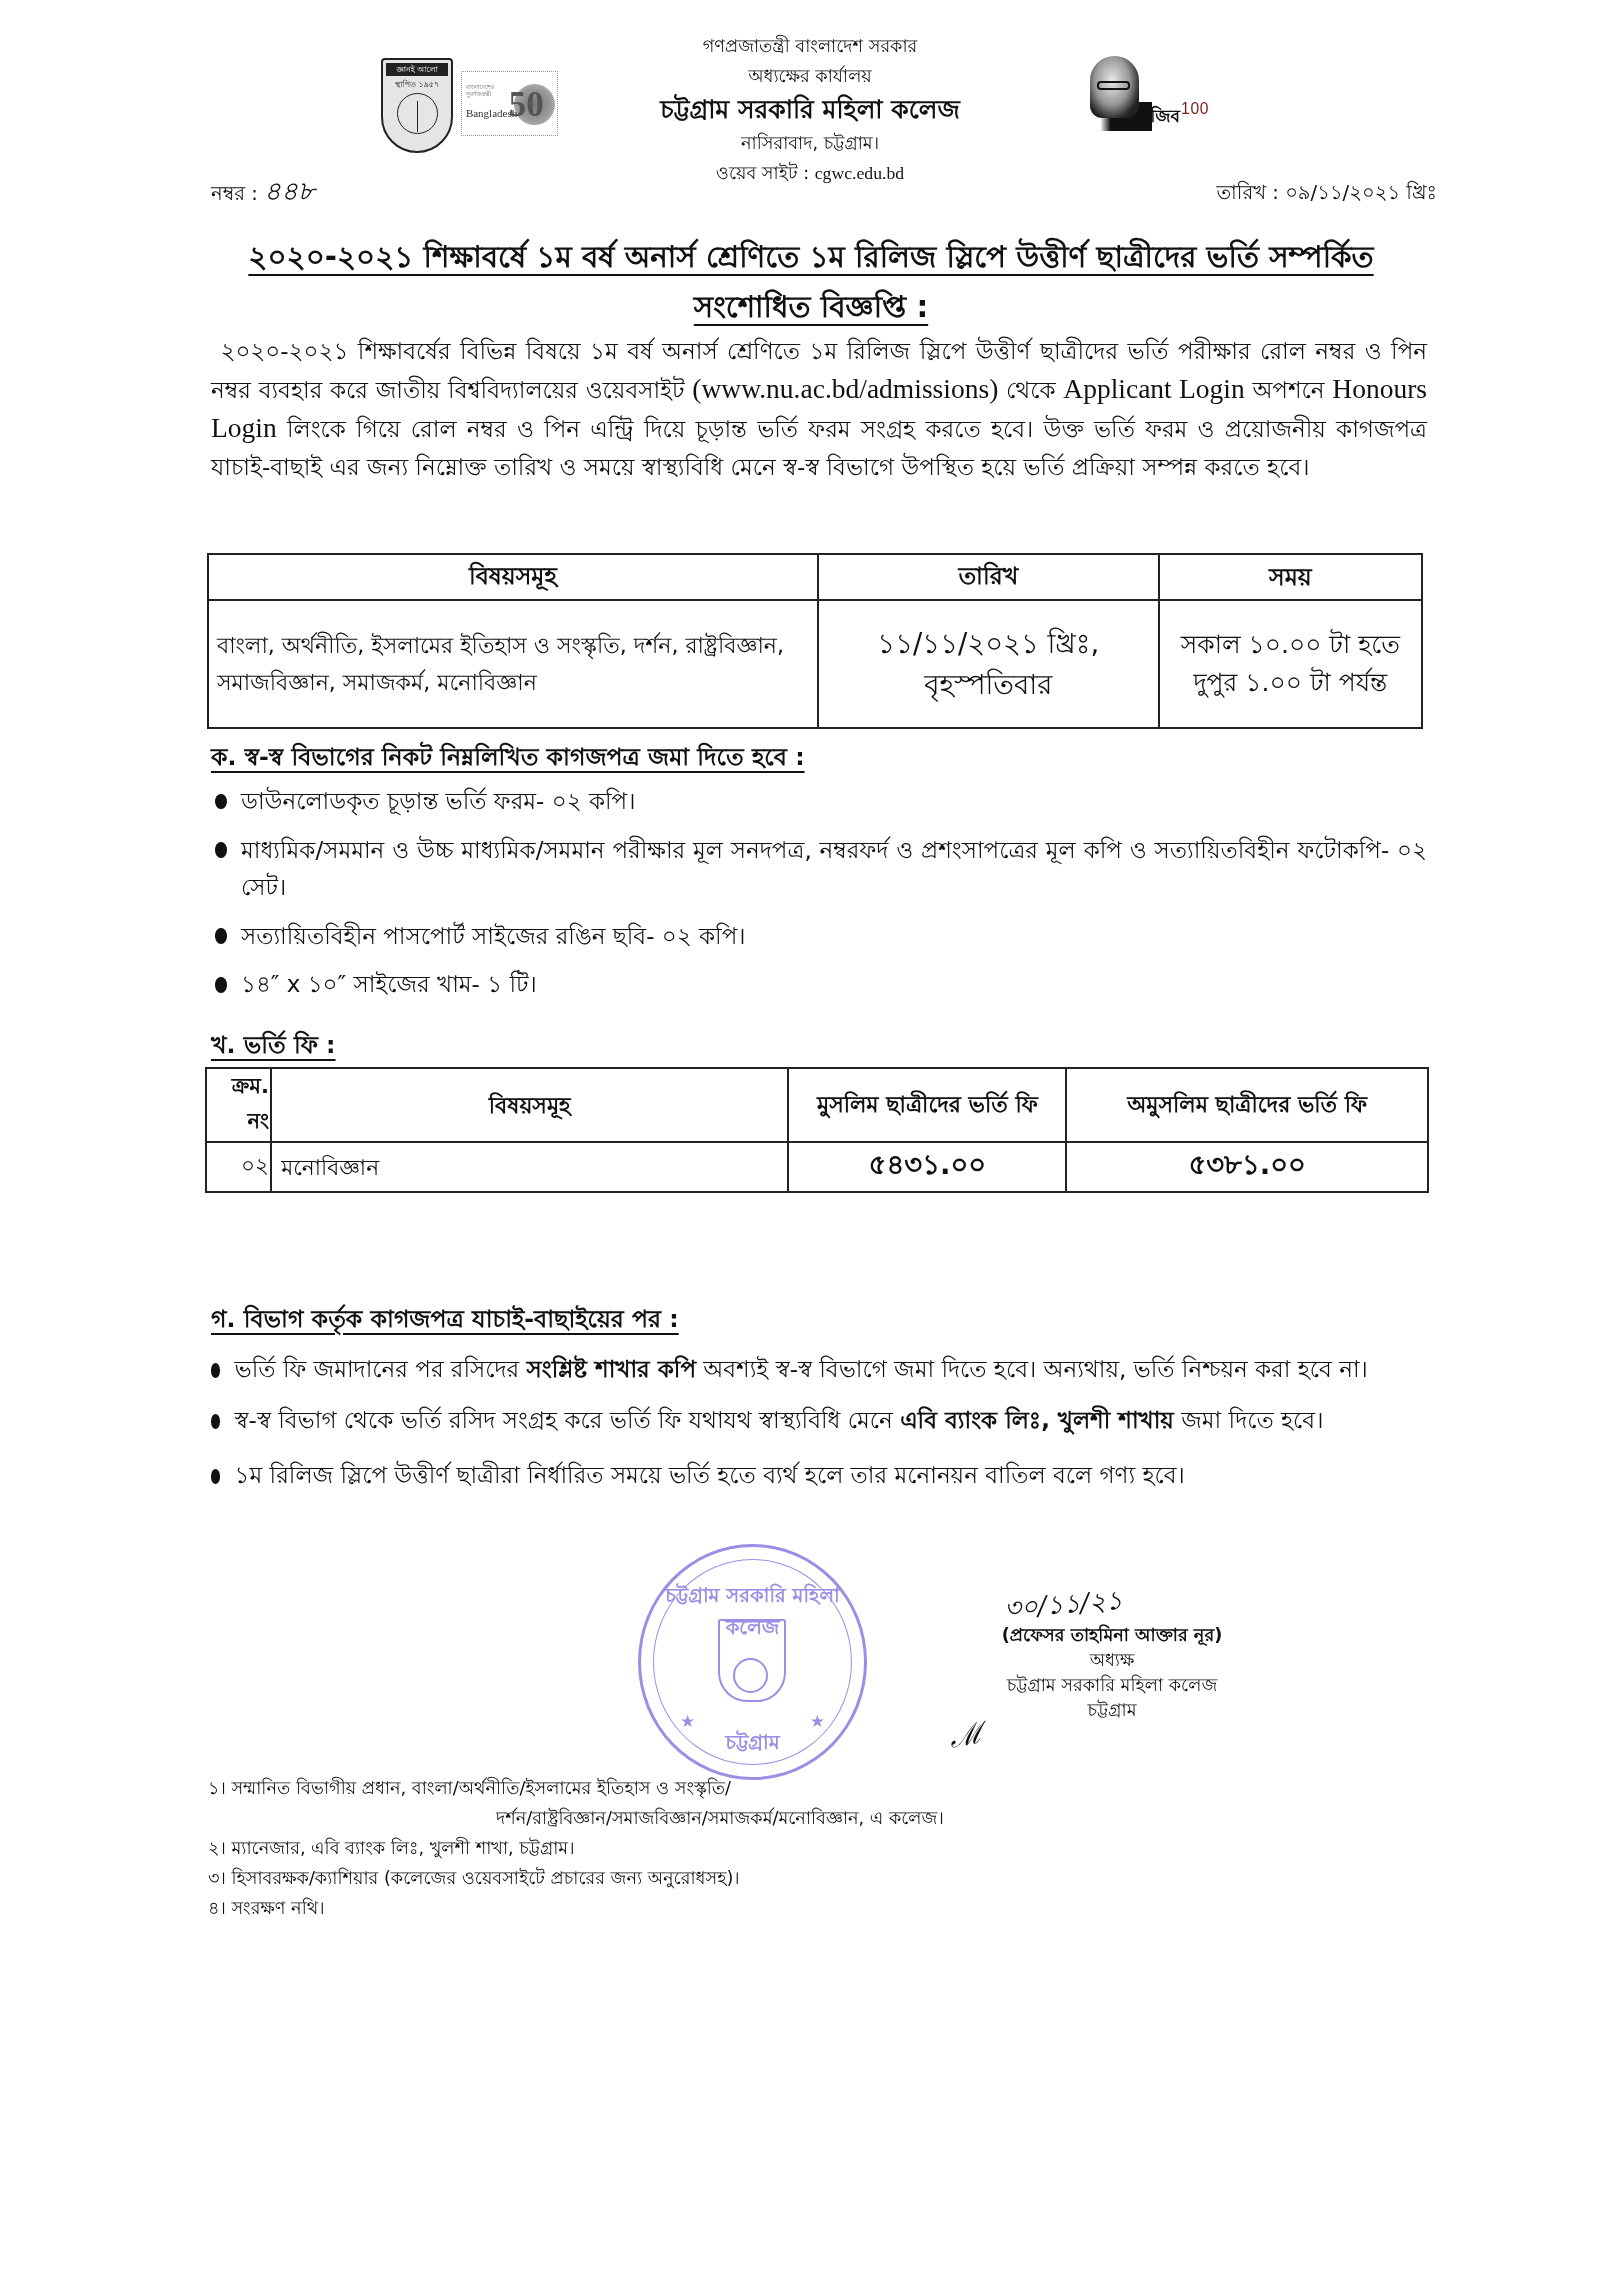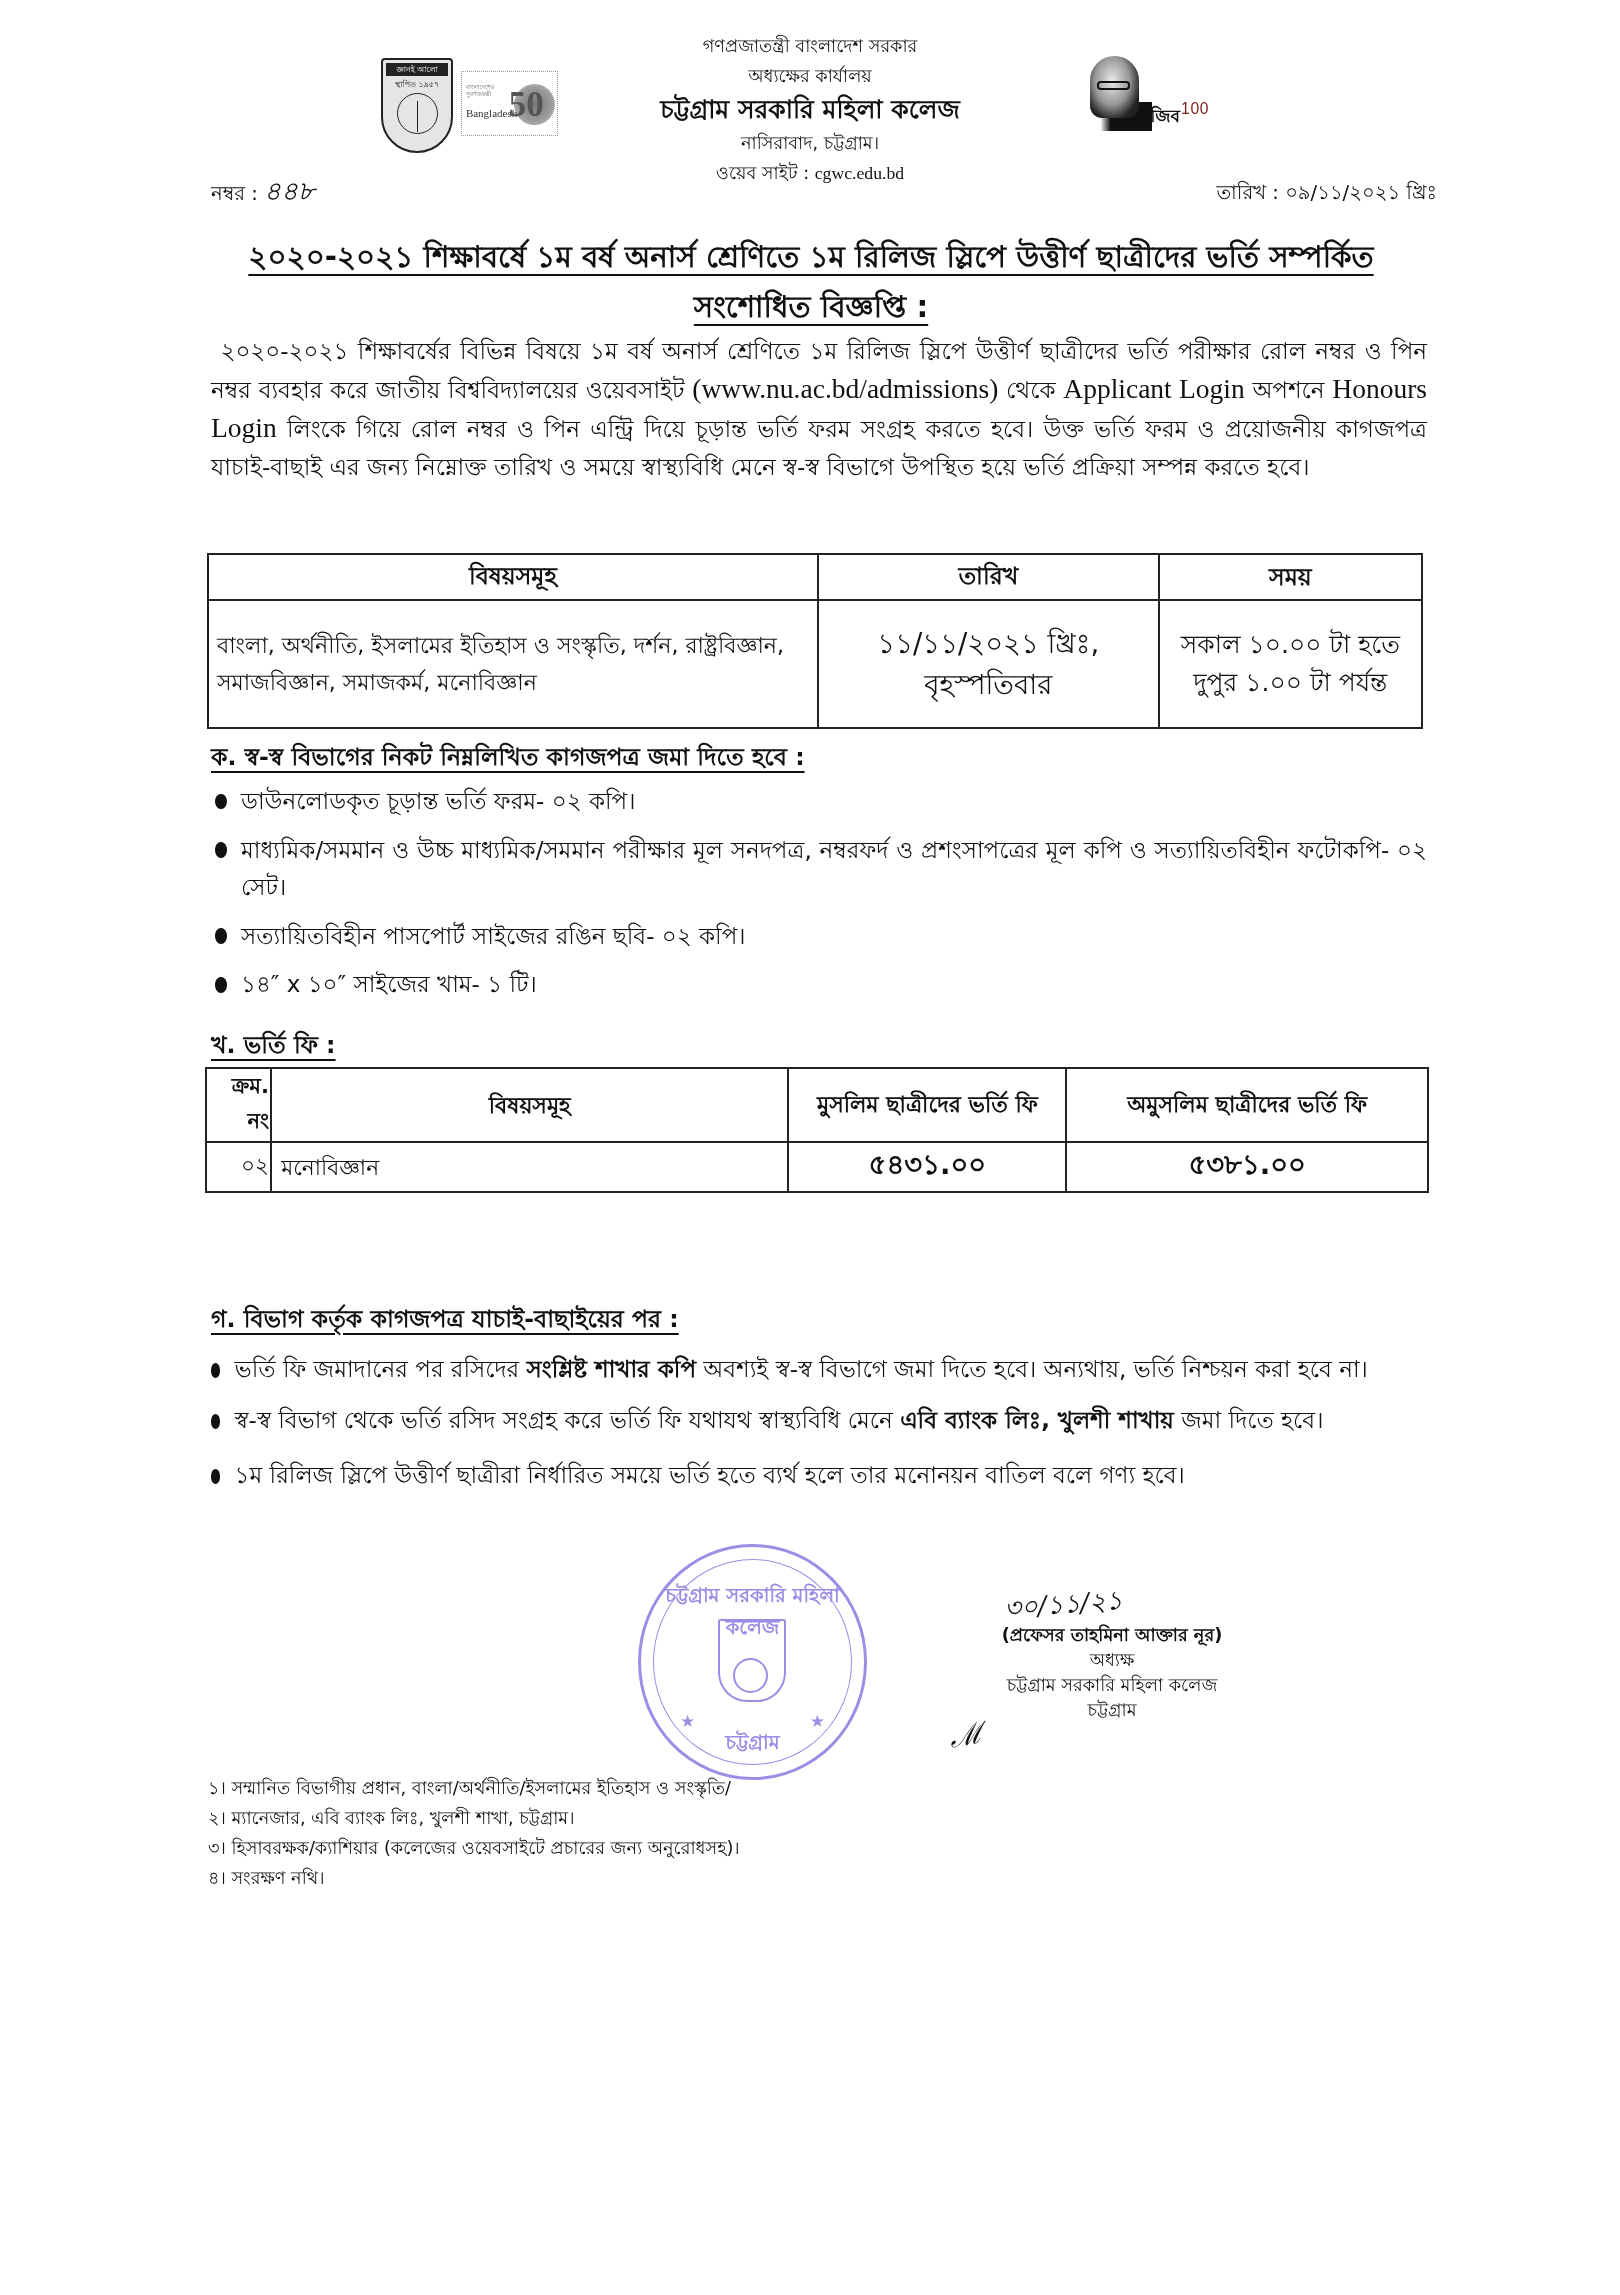--- a/index.html
+++ b/index.html
@@ -205,18 +205,19 @@
   <div style="font-weight:bold">(প্রফেসর তাহমিনা আক্তার নূর)</div>
   <div>অধ্যক্ষ</div>
   <div>চট্টগ্রাম সরকারি মহিলা কলেজ</div>
   <div>চট্টগ্রাম</div>
 </div>
 <div class="abs sig-initial">ℳ</div>
 
 <div class="abs dist">
   <div>
     <div>১। সম্মানিত বিভাগীয় প্রধান, বাংলা/অর্থনীতি/ইসলামের ইতিহাস ও সংস্কৃতি/</div>
+    <div class="indent">দর্শন/রাষ্ট্রবিজ্ঞান/সমাজবিজ্ঞান/সমাজকর্ম/মনোবিজ্ঞান, এ কলেজ।</div>
   </div>
   <div>২। ম্যানেজার, এবি ব্যাংক লিঃ, খুলশী শাখা, চট্টগ্রাম।</div>
   <div>৩। হিসাবরক্ষক/ক্যাশিয়ার (কলেজের ওয়েবসাইটে প্রচারের জন্য অনুরোধসহ)।</div>
   <div>৪। সংরক্ষণ নথি।</div>
 </div>
 
 
 </body></html>

